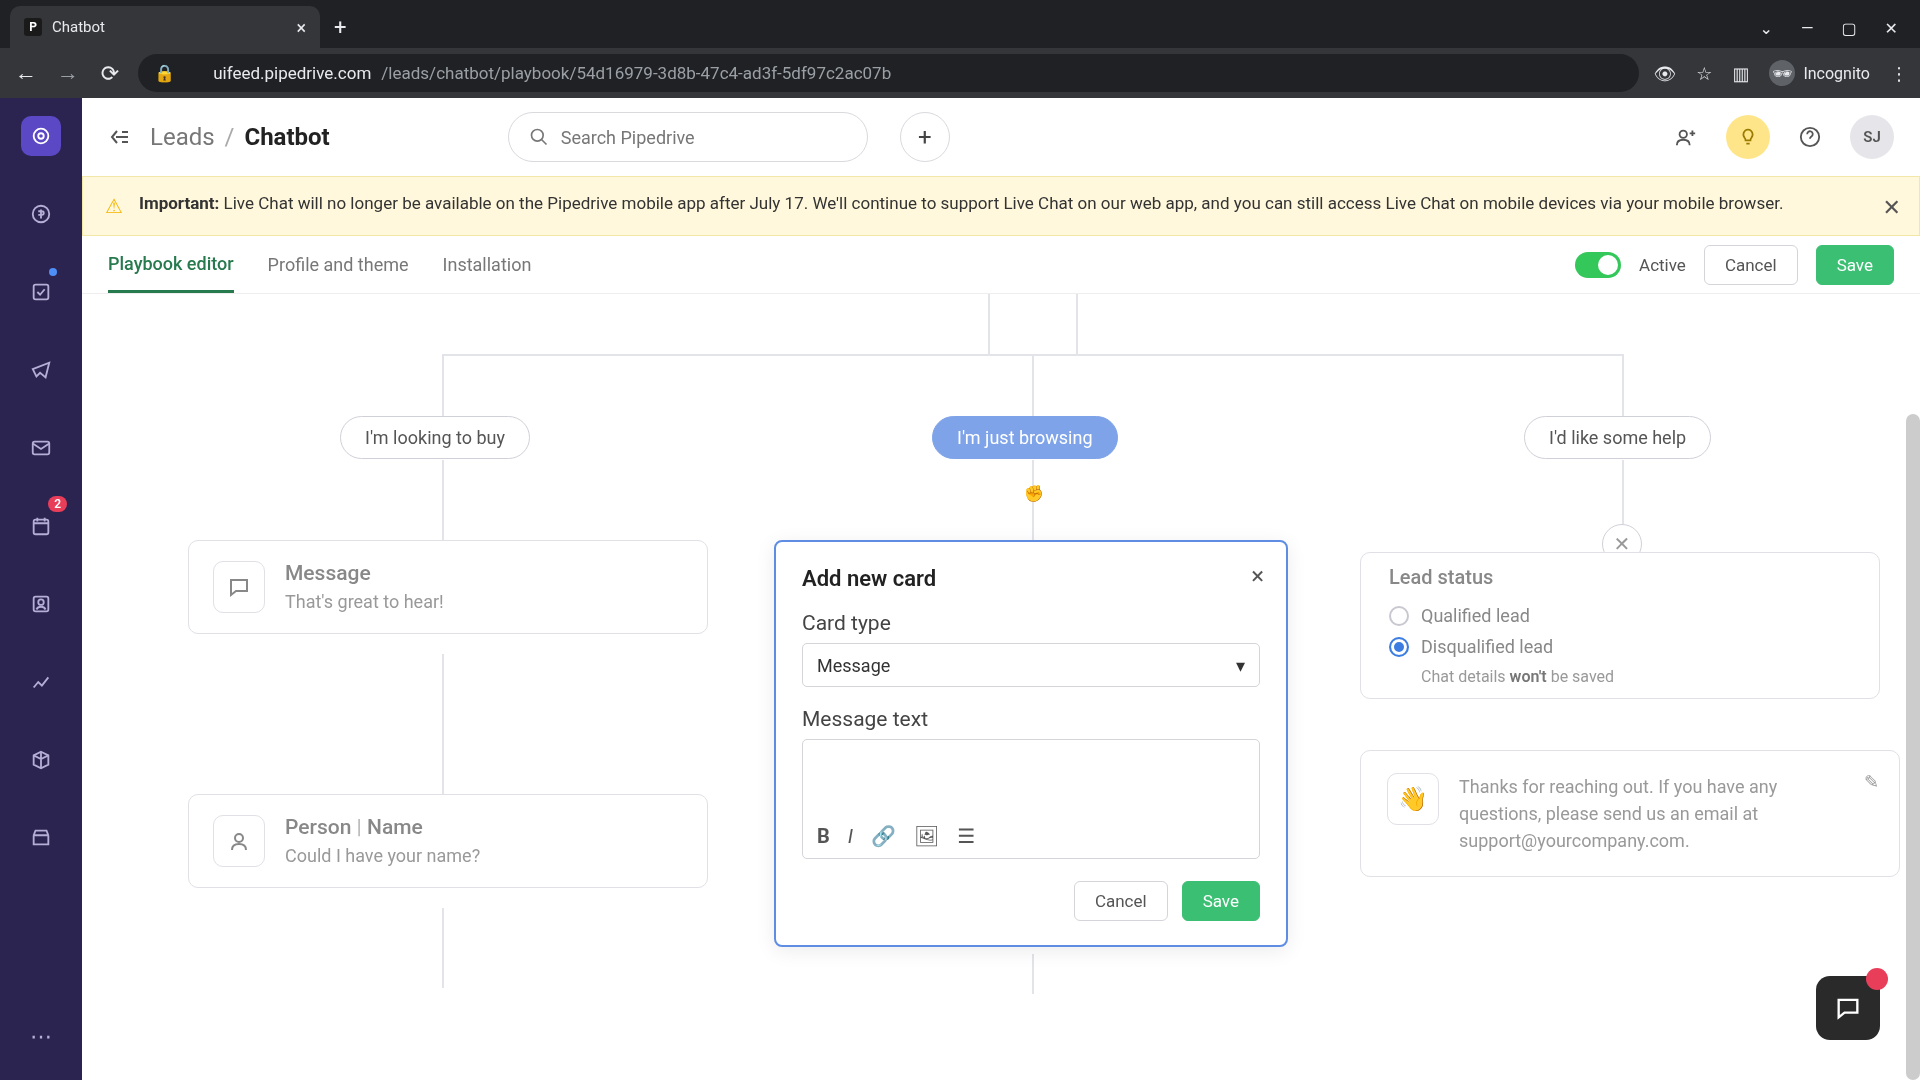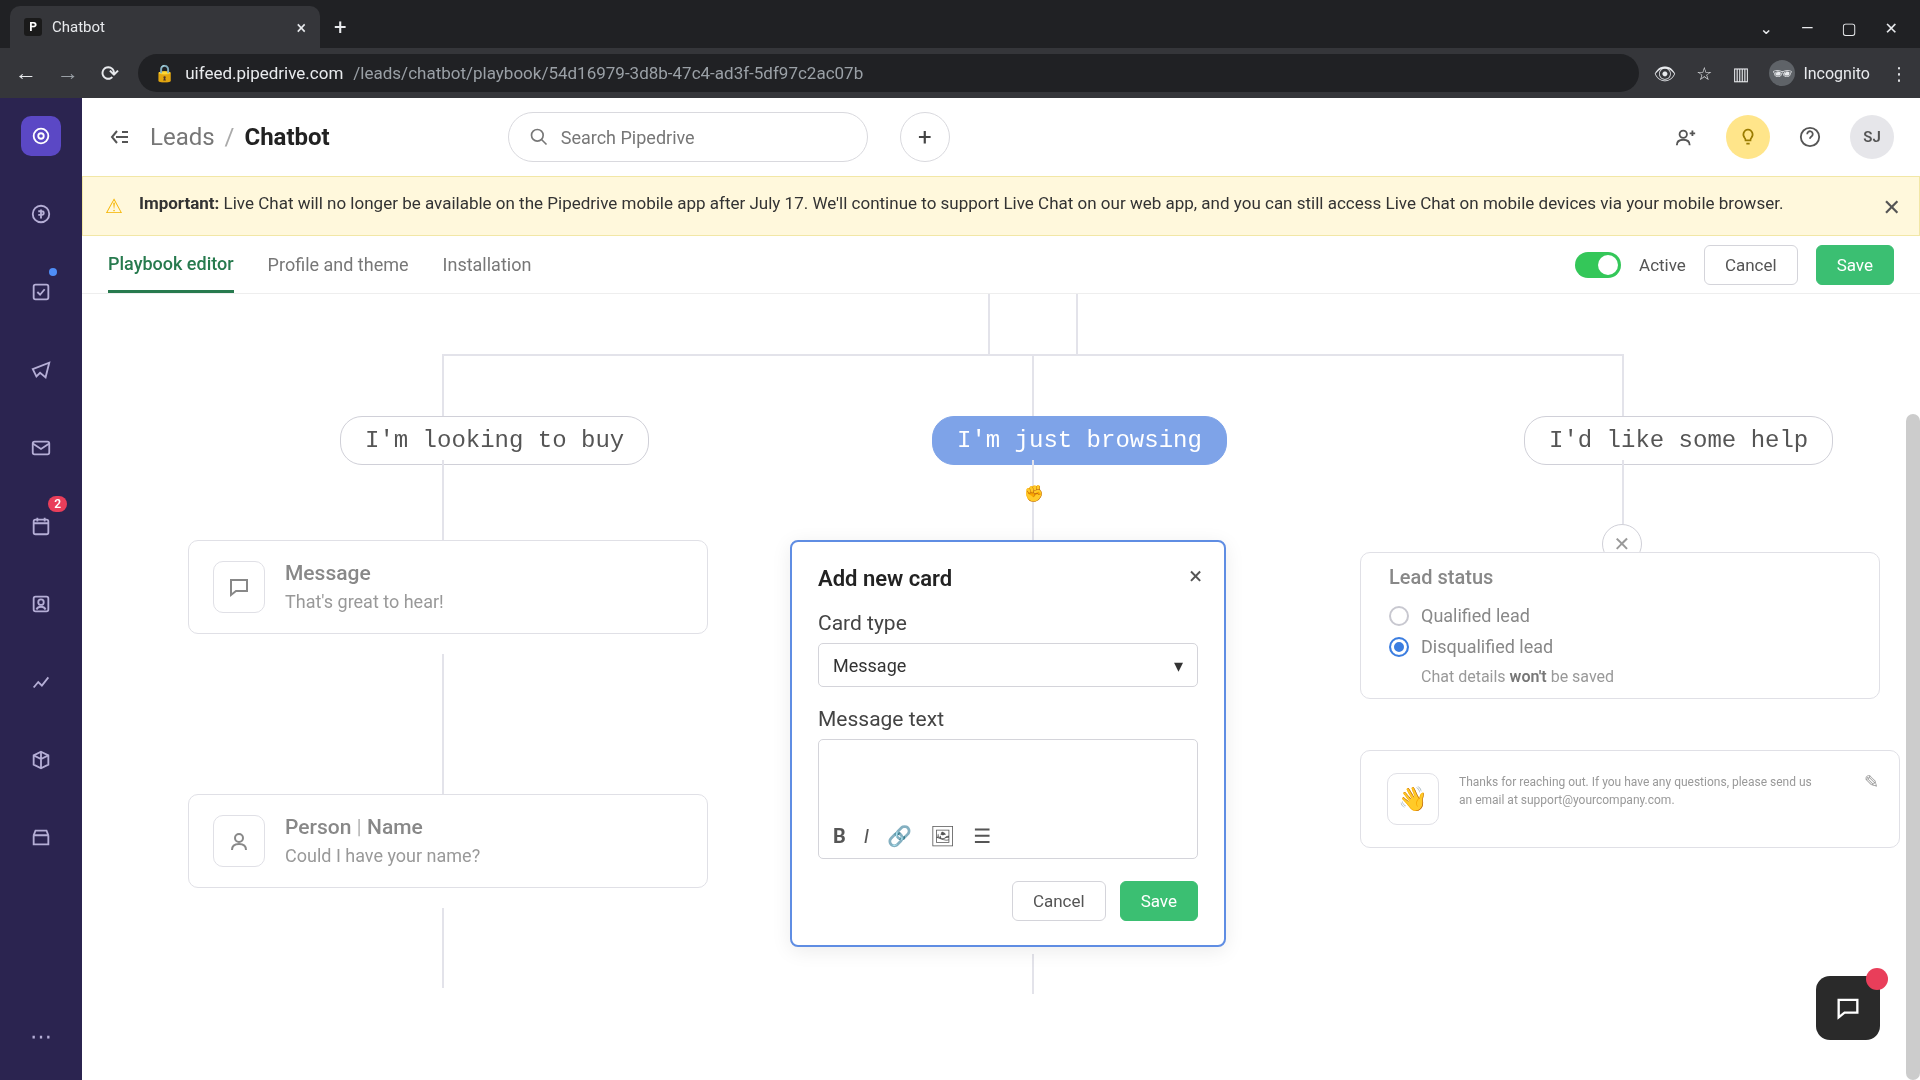--- a/index.html
+++ b/index.html
@@ -13,21 +13,21 @@
 .tab .close { color: #e8eaed; font-size: 18px; cursor: pointer; }
 .new-tab { color: #e8eaed; font-size: 22px; padding: 8px 14px; cursor: pointer; }
 .win-controls { margin-left: auto; display: flex; gap: 28px; padding: 0 22px 10px 0; color: #e8eaed; font-size: 16px; }
 .win-controls span { cursor: pointer; }
 
 .addr-bar { background: #35363a; height: 50px; display: flex; align-items: center; padding: 0 12px; gap: 14px; }
 .nav-btn { color: #9aa0a6; font-size: 22px; cursor: pointer; width: 28px; text-align: center; }
 .nav-btn.active { color: #e8eaed; }
 .url-pill { flex: 1; background: #202124; border-radius: 24px; height: 38px; display: flex; align-items: center; padding: 0 16px; color: #e8eaed; font-size: 17px; gap: 10px; }
 .url-pill .lock { color: #9aa0a6; }
-.url-host { color: #e8eaed; }
+.url-host { color: #e8eaed; margin-left: 28px; }
 .url-path { color: #9aa0a6; }
 .addr-right { display: flex; align-items: center; gap: 20px; color: #e8eaed; font-size: 18px; }
 .incog-badge { display: flex; align-items: center; gap: 8px; font-size: 16px; }
 .incog-avatar{width:26px;height:26px;border-radius:50%;background:#5f6368;display:flex;align-items:center;justify-content:center;}
 
 
 .app { display: flex; height: calc(1080px - 98px); }
 .sidebar { width: 82px; background: #2b2450; display: flex; flex-direction: column; align-items: center; padding-top: 18px; gap: 38px; }
 .side-ic { width: 40px; height: 40px; display: flex; align-items: center; justify-content: center; color: #b5aed6; font-size: 22px; cursor: pointer; position: relative; border-radius: 10px;}
 .side-ic.active { background: #5b48c5; color: #fff; }
@@ -61,21 +61,21 @@
 .toggle{width:46px;height:26px;background:#34c759;border-radius:14px;position:relative;cursor:pointer;}
 .toggle::after{content:"";position:absolute;right:3px;top:3px;width:20px;height:20px;background:#fff;border-radius:50%;}
 .state-label{font-size:17px;color:#555;}
 .btn{padding:9px 20px;border-radius:6px;font-size:17px;cursor:pointer;border:1px solid #d4d4da;background:#fff;color:#555;}
 .btn.save{background:#3bbf72;color:#fff;border-color:#3bbf72;}
 
 
 .canvas{flex:1;position:relative;overflow:hidden;background:#fff;}
 .canvas::after{content:"";position:absolute;right:0;top:120px;bottom:0;width:14px;background:#ccc;border-radius:7px;}
 
-.chip{position:absolute;padding:10px 24px;border-radius:22px;font-size:24px;background:#fff;border:1px solid #d0d0d8;color:#555;cursor:pointer;font-family:Liberation Mono, monospace;}
+.chip{position:absolute;padding:10px 24px;border-radius:22px;font-size:18px;background:#fff;border:1px solid #d0d0d8;color:#555;cursor:pointer;}
 .chip.sel{background:#7ea3e8;color:#fff;border-color:#7ea3e8;}
 
 .vline{position:absolute;width:2px;background:#e3e3ea;}
 .hline{position:absolute;height:2px;background:#e3e3ea;}
 
 .card{position:absolute;background:#fff;border:1px solid #e0e0e6;border-radius:10px;padding:20px 24px;display:flex;gap:20px;}
 .card .cicon{width:52px;height:52px;border:1px solid #e0e0e6;border-radius:10px;display:flex;align-items:center;justify-content:center;color:#888;font-size:22px;}
 .card .ct{font-size:21px;color:#888;font-weight:500;margin-bottom:6px;}
 .card .cb{font-size:18px;color:#999;}
 
@@ -86,21 +86,21 @@
 .lscard .lst{font-size:20px;color:#888;font-weight:500;margin-bottom:16px;}
 .lsopt{display:flex;align-items:center;gap:12px;font-size:18px;color:#888;margin-bottom:10px;}
 .lsopt .rad{width:20px;height:20px;border:2px solid #c8c8d0;border-radius:50%;}
 .lsopt.sel .rad{border-color:#3b7de0;box-shadow:inset 0 0 0 3px #fff, inset 0 0 0 10px #3b7de0;}
 .lshint{font-size:16px;color:#999;margin-left:32px;}
 .lshint b{color:#777;font-weight:600;}
 
 .closecard{position:absolute;border:1px solid #e0e0e6;border-radius:10px;padding:22px 26px;background:#fff;display:flex;gap:20px;}
 .closecard .cicon{width:52px;height:52px;border:1px solid #e0e0e6;border-radius:10px;display:flex;align-items:center;justify-content:center;font-size:24px;color:#888;}
 .closecard .ctt{font-size:22px;color:#888;font-weight:500;margin-bottom:8px;}
-.closecard .cbb{font-size:12px;color:#999;line-height:1.5;max-width:360px;}
+.closecard .cbb{font-size:18px;color:#999;line-height:1.5;max-width:360px;}
 .closecard .edit{position:absolute;top:20px;right:20px;color:#999;font-size:18px;cursor:pointer;}
 
 
 .modal{position:absolute;background:#fff;border:2px solid #5f8de3;border-radius:8px;padding:24px 26px;z-index:10;box-shadow:0 4px 20px rgba(0,0,0,0.08);}
 .modal .mt{font-size:22px;font-weight:600;color:#222;}
 .modal .mx{position:absolute;top:20px;right:22px;font-size:24px;color:#555;cursor:pointer;}
 .mlbl{font-size:21px;color:#444;margin:20px 0 8px;}
 .msel{border:1px solid #d4d4da;border-radius:5px;height:44px;display:flex;align-items:center;padding:0 14px;font-size:18px;color:#333;justify-content:space-between;cursor:pointer;}
 .mtext{border:1px solid #d4d4da;border-radius:5px;height:120px;display:flex;flex-direction:column;}
 .mtext .area{flex:1;}
@@ -340,21 +340,21 @@
       </div>
 
       <div class="closecard" style="left:1278px;top:456px;width:540px;">
         <div class="cicon">👋</div>
         <div>
           <div class="cbb">Thanks for reaching out. If you have any questions, please send us an email at support@yourcompany.com.</div>
         </div>
         <span class="edit">✎</span>
       </div>
 
-      <div class="modal" style="left:692px;top:246px;width:436px;margin-left:16px;">
+      <div class="modal" style="left:692px;top:246px;width:514px;">
         <div class="mt">Add new card</div>
         <span class="mx">×</span>
         <div class="mlbl">Card type</div>
         <div class="msel">
           <span>Message</span>
           <span>▾</span>
         </div>
         <div class="mlbl">Message text</div>
         <div class="mtext">
           <div class="area"></div>

